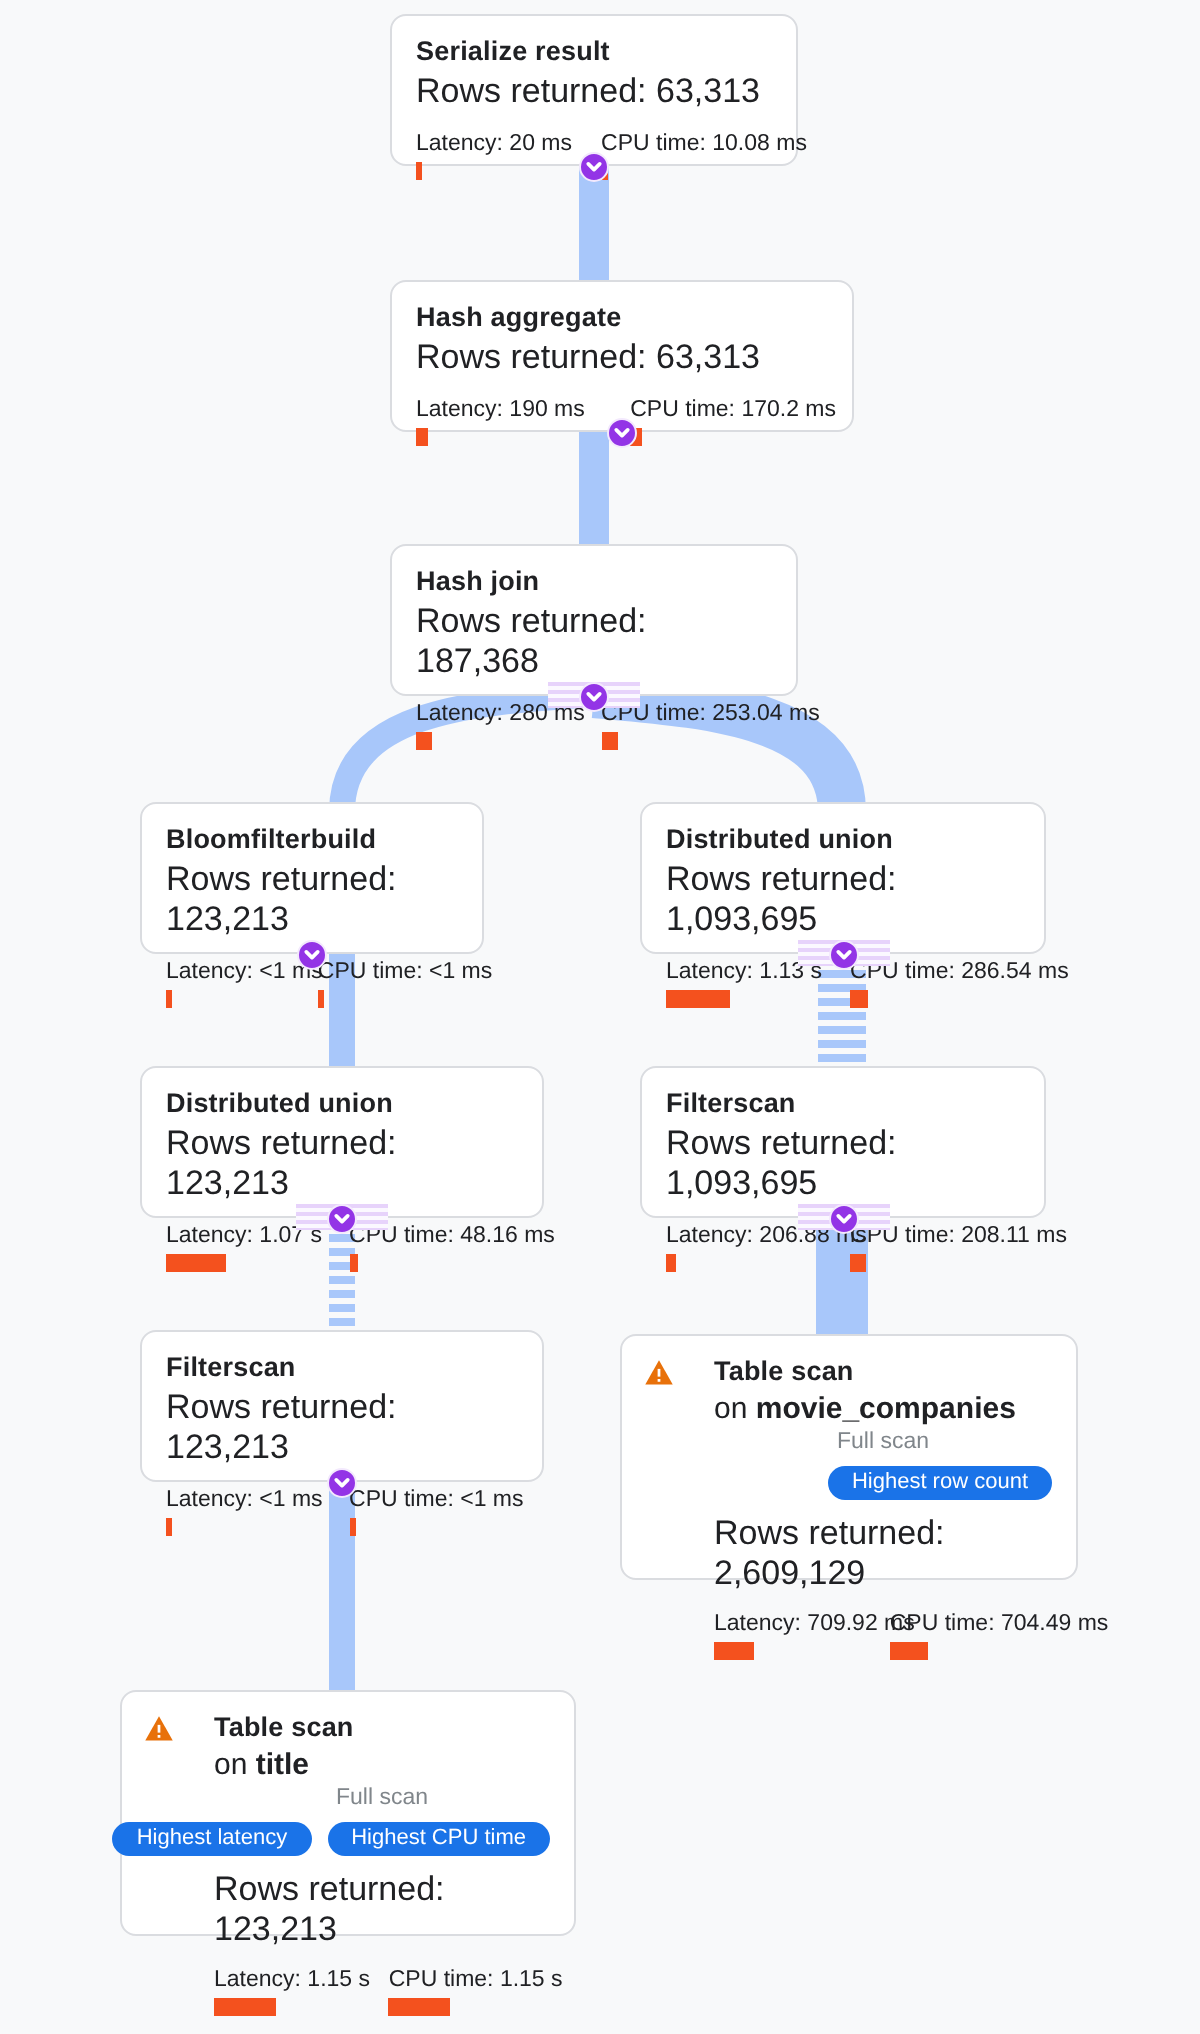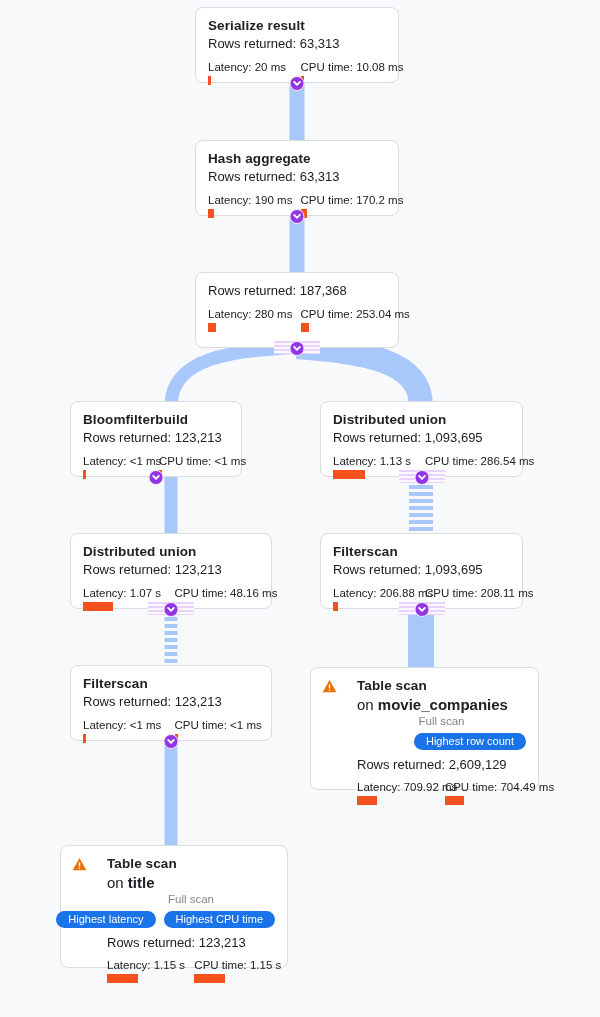--- a/index.html
+++ b/index.html
@@ -22,21 +22,21 @@
     background:#ffffff;
     border:1px solid #dadce0;
     border-radius:8px;
     padding:10px 12px 10px 12px;
     z-index:2;
   }
   .node .title {
     font-size:13.5px; font-weight:700; letter-spacing:.1px;
     margin-bottom:3px;
   }
-  .node .rows { font-size:13px; margin-bottom:10px; }
+  .node .rows { font-size:17px; margin-bottom:10px; }
   .metrics { display:flex; }
   .metric { flex:0 0 52%; min-width:0; }
   .metric .mlabel { font-size:11.5px; white-space:nowrap; }
   .metric .bar {
     height:9px; margin-top:3px;
     background:#f4511e;
     min-width:2px;
   }
   .scan { padding-left:46px; }
   .warn {
@@ -69,21 +69,21 @@
     background:#9334e6;
     border:1.5px solid #f3e9fd;
     z-index:4;
     display:flex; align-items:center; justify-content:center;
     cursor:pointer;
   }
   .connector svg { display:block; }
 
   
   #n0 { left:195px; top:7px;   width:204px; height:76px; }
-  #n1 { left:195px; top:140px; width:204px; height:76px; }
+  #n1 { left:195px; top:140px; width:232px; height:76px; }
   #n2 { left:195px; top:272px; width:204px; height:76px; }
   #n3 { left:70px;  top:401px; width:172px; height:76px; }
   #n4 { left:320px; top:401px; width:203px; height:76px; }
   #n5 { left:70px;  top:533px; width:202px; height:76px; }
   #n6 { left:320px; top:533px; width:203px; height:76px; }
   #n7 { left:70px;  top:665px; width:202px; height:76px; }
   #n8 { left:310px; top:667px; width:229px; height:123px; }
   #n9 { left:60px;  top:845px; width:228px; height:123px; }
 </style>
 </head>
@@ -137,20 +137,21 @@
         </div>
     </div>
     <div class="connector">
         <svg width="11" height="11" viewBox="0 0 10 10">
           <path d="M2.4 3.6 L5 6.2 L7.6 3.6" stroke="#ffffff" fill="none" stroke-width="1.7" stroke-linecap="round" stroke-linejoin="round"></path>
         </svg>
       </div>
   </div>
 
   <div class="node" id="n2">
+    <div class="title">Hash join</div>
     <div class="rows">Rows returned: 187,368</div>
     <div class="metrics">
       <div class="metric">
           <div class="mlabel">Latency: 280 ms</div>
           <div class="bar" style="width: 8px;"></div>
         </div>
       <div class="metric">
           <div class="mlabel">CPU time: 253.04 ms</div>
           <div class="bar" style="width: 8px;"></div>
         </div>

